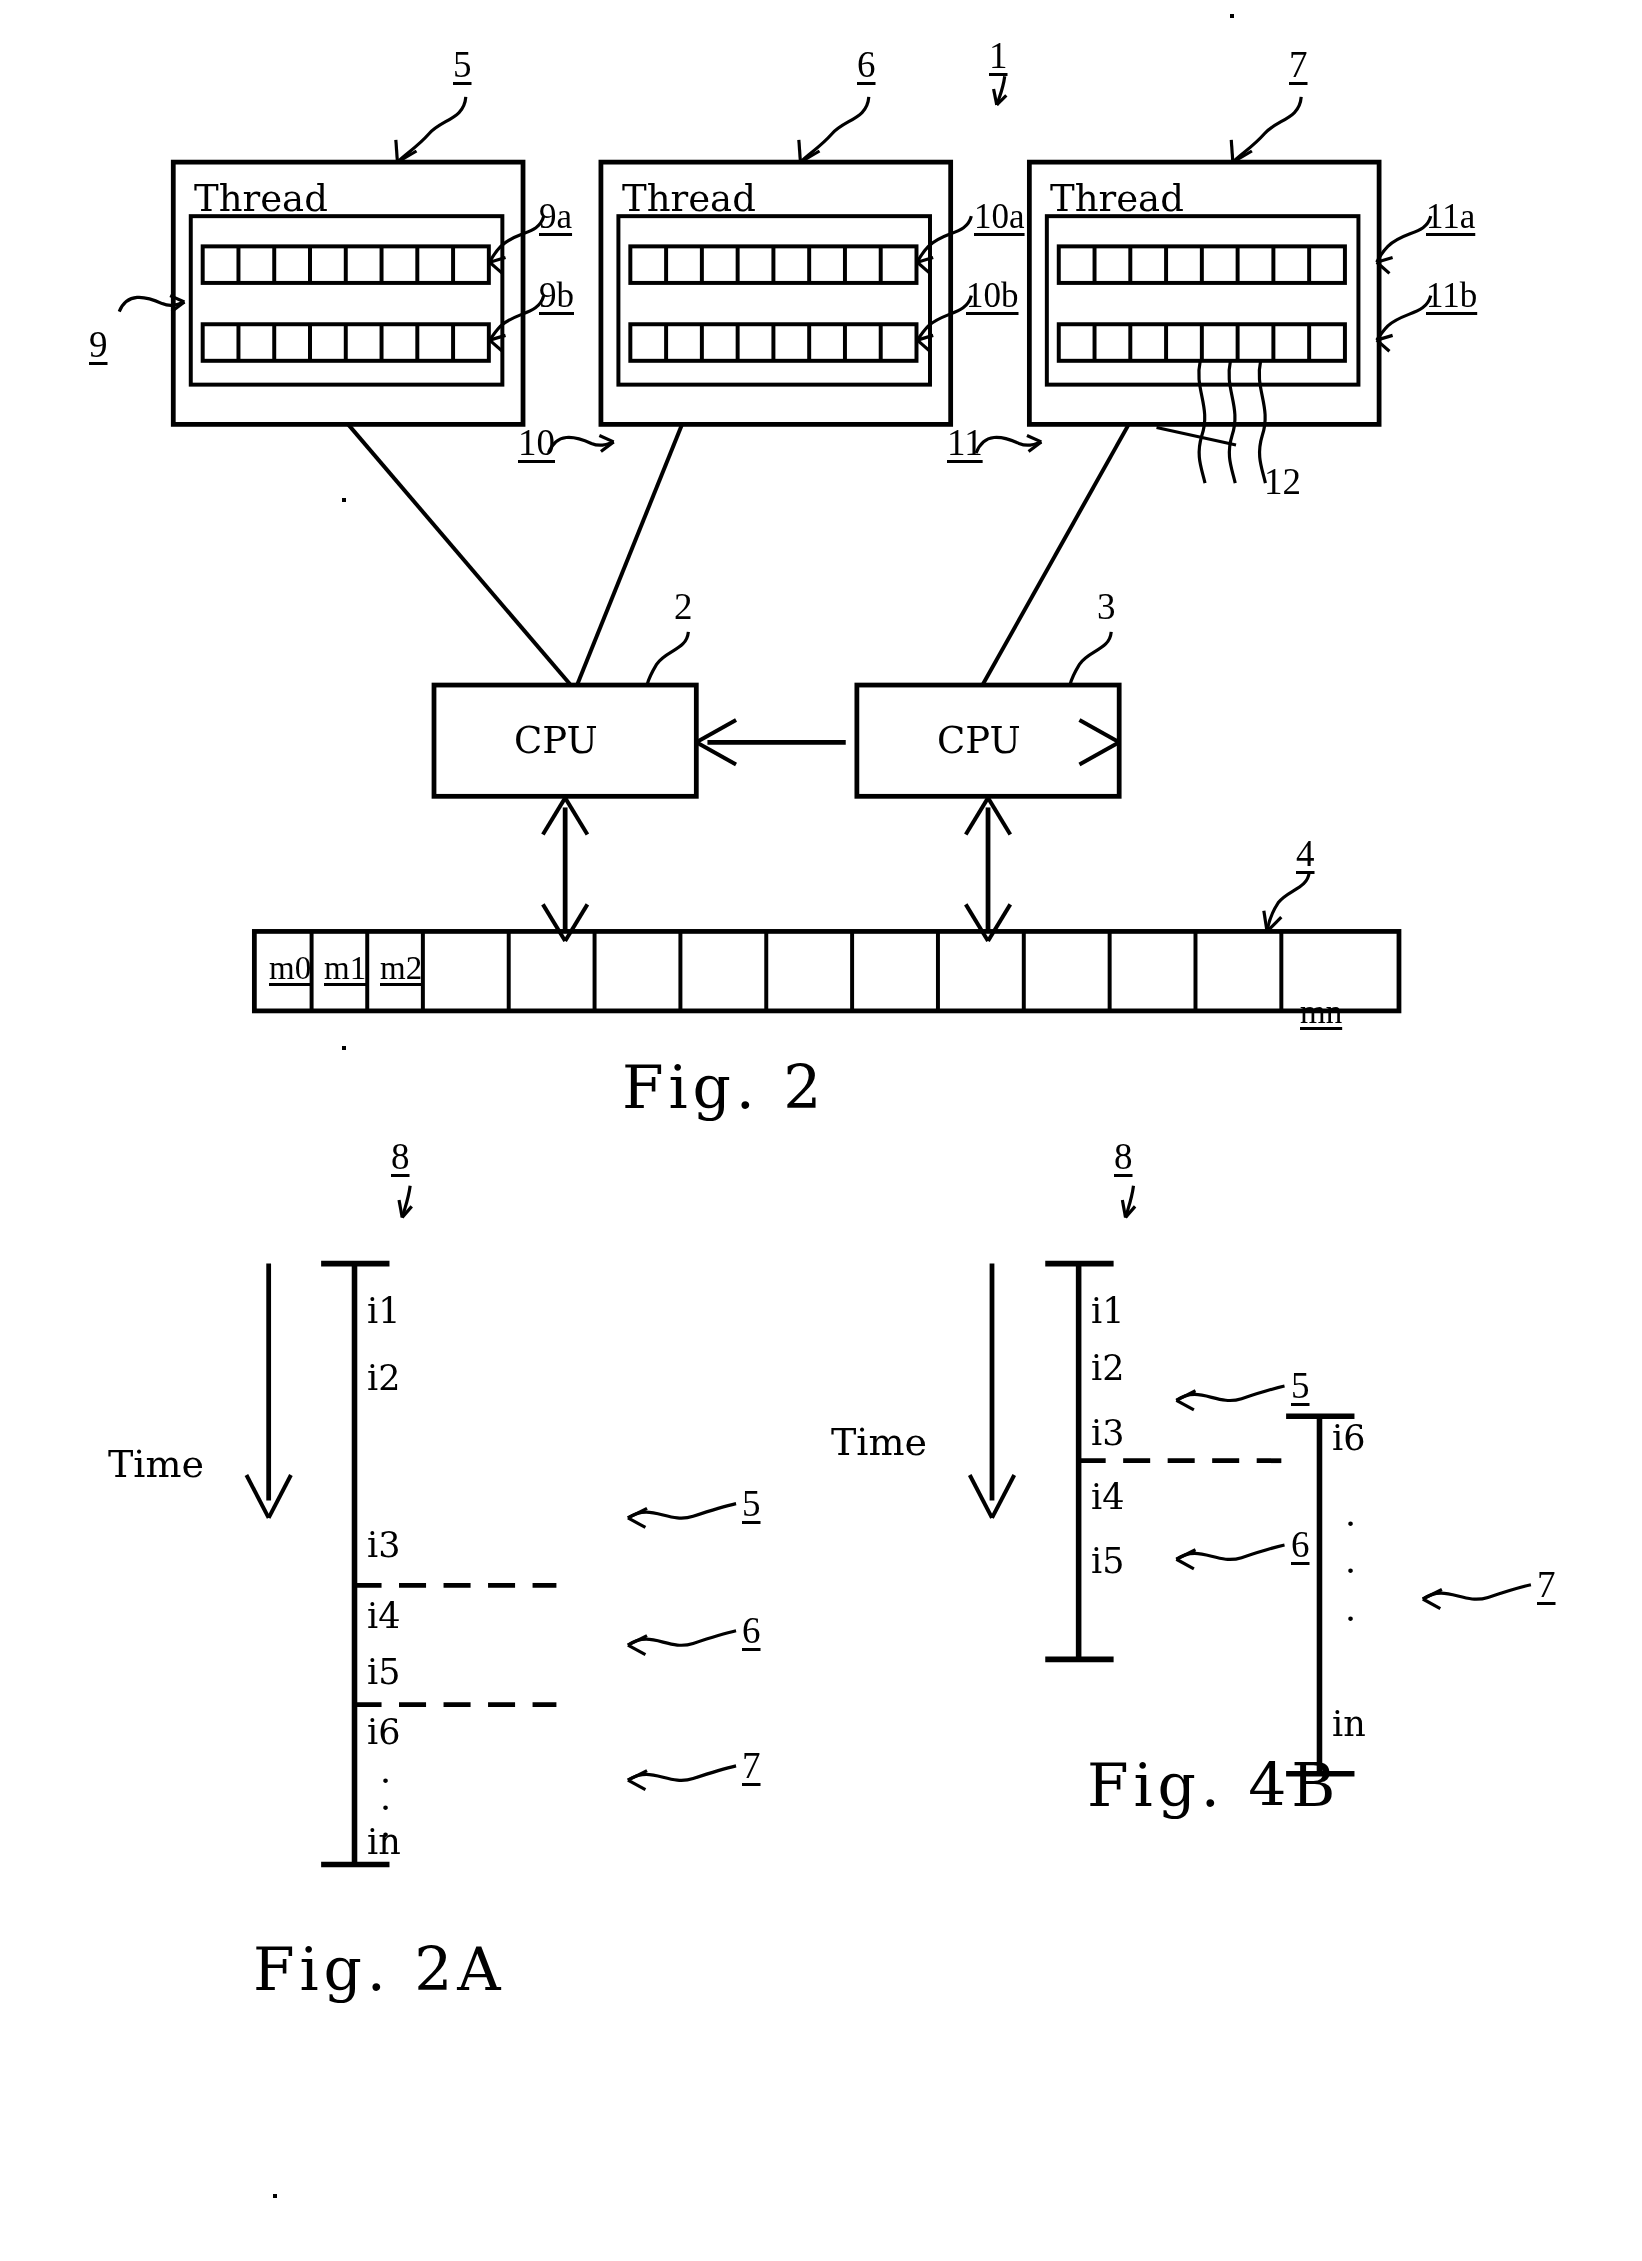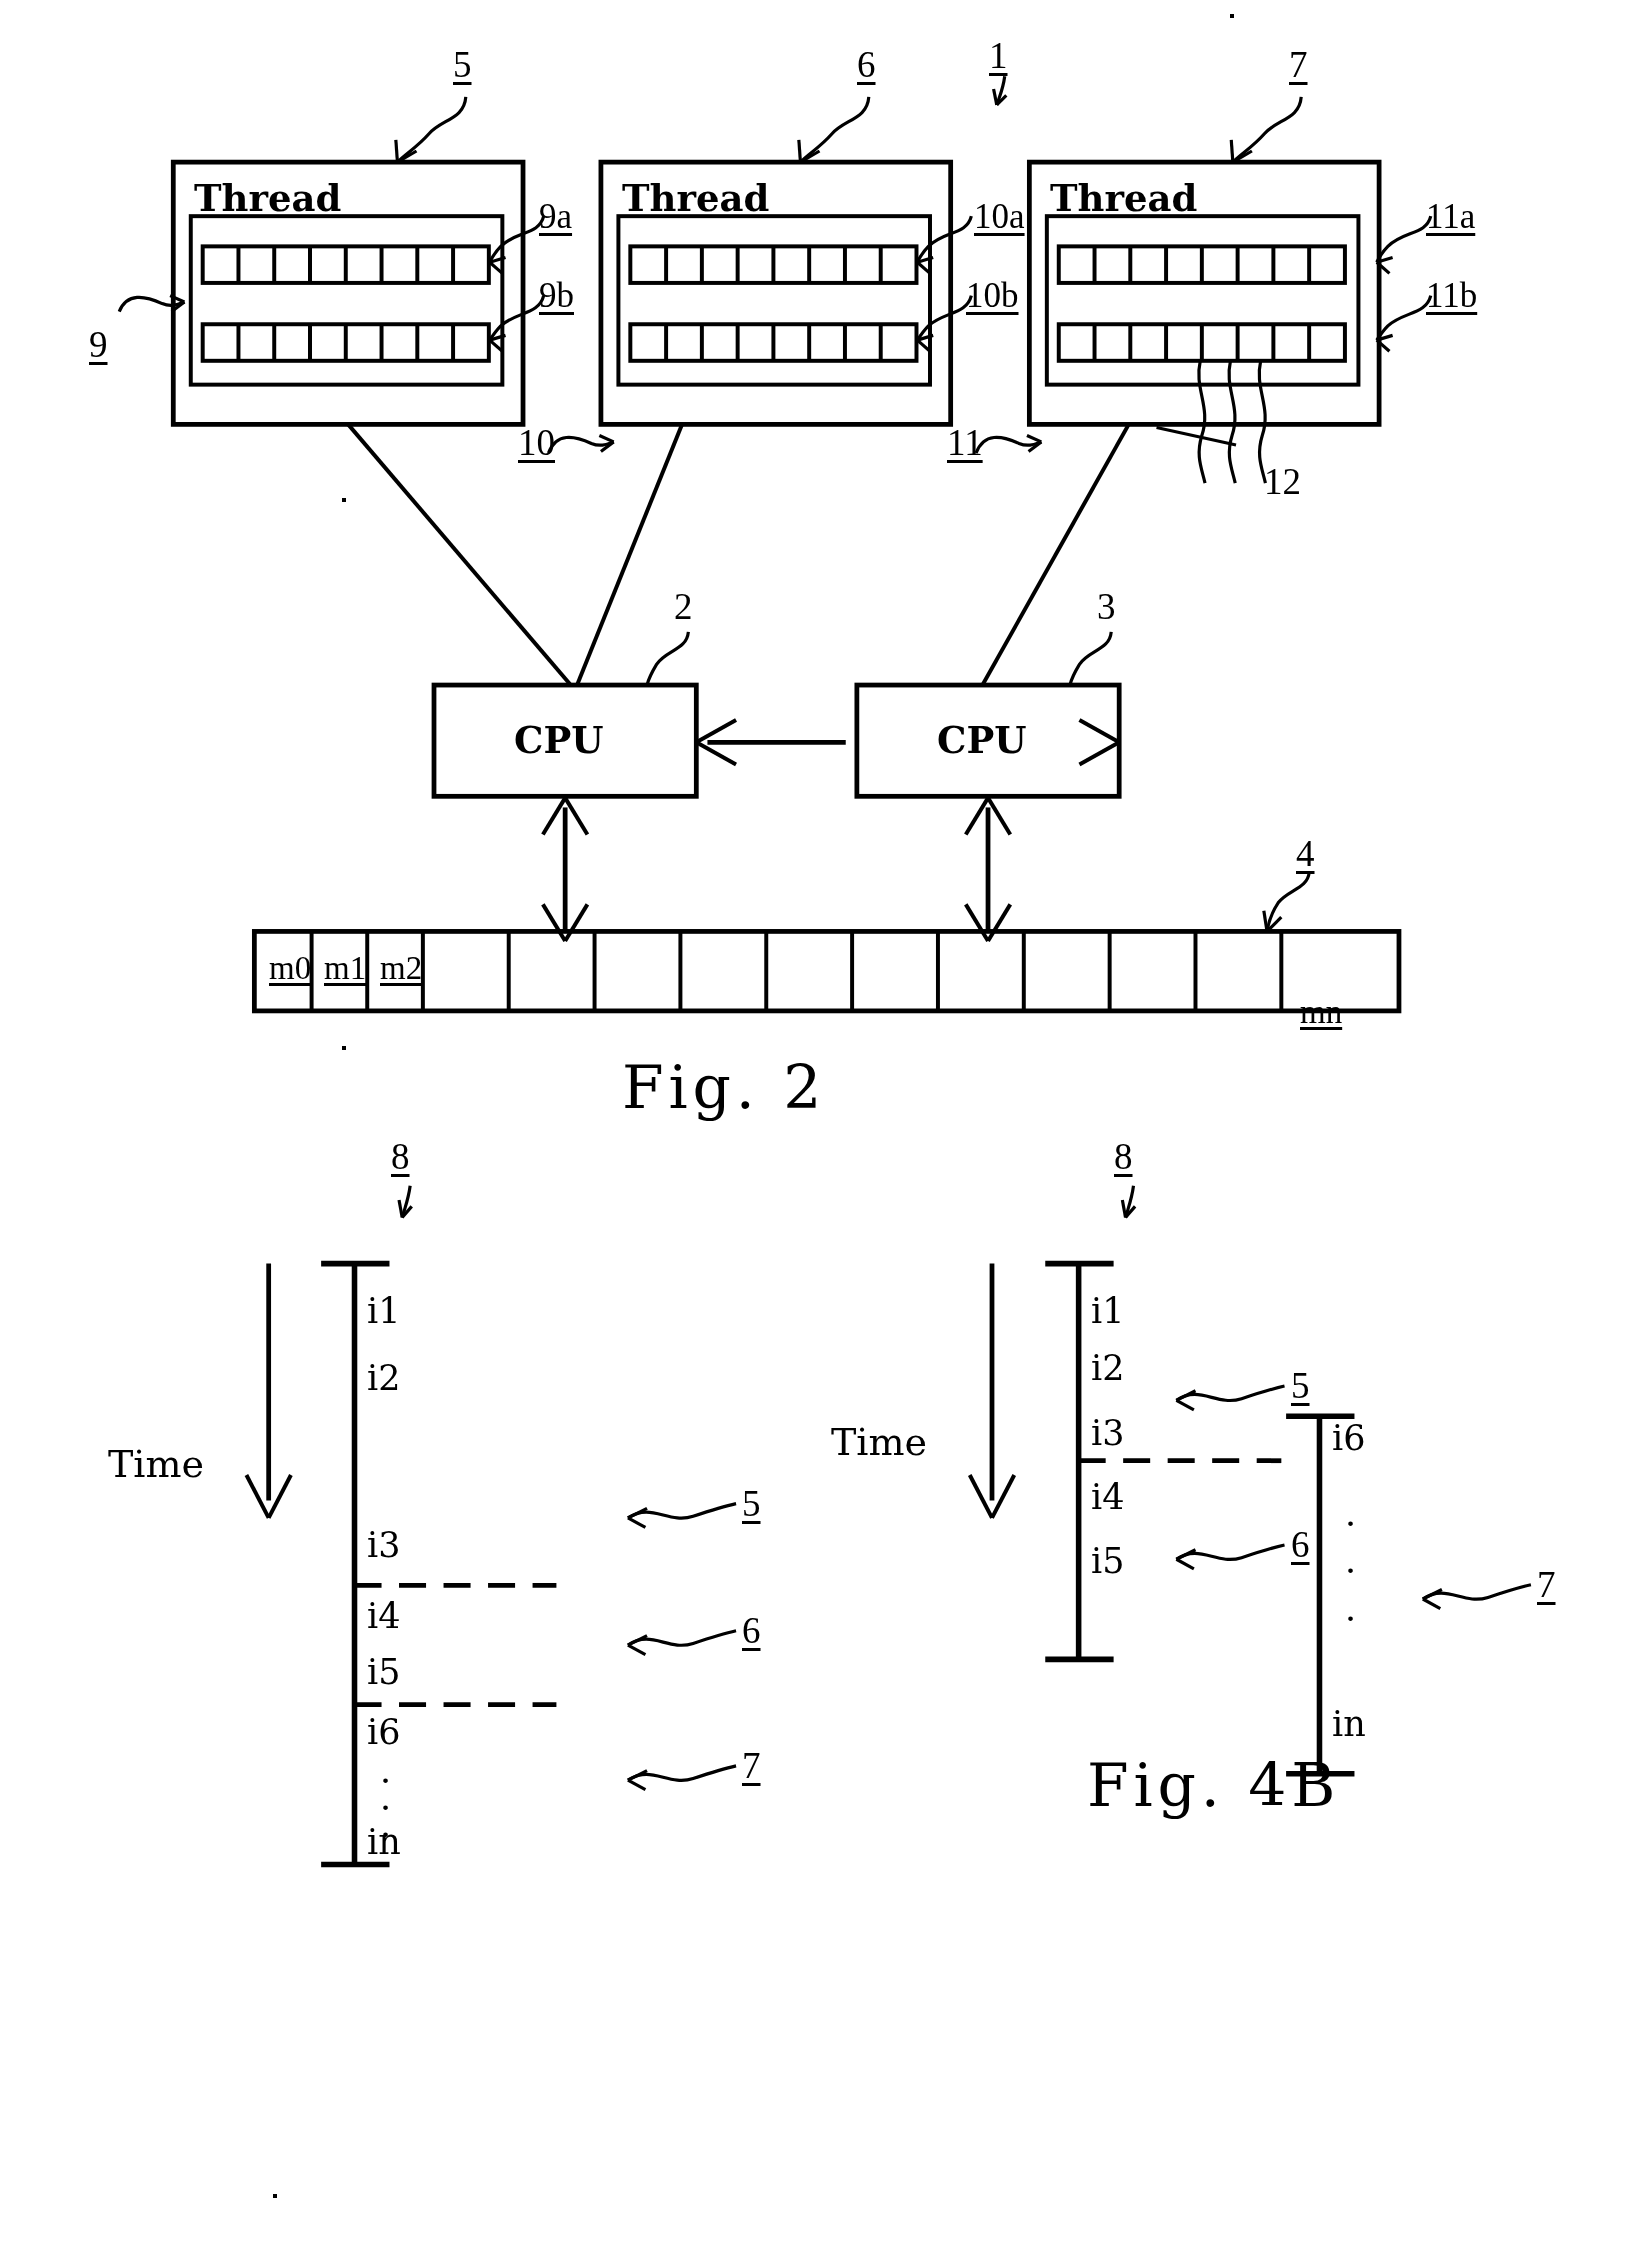--- a/index.html
+++ b/index.html
@@ -41,21 +41,20 @@
     text-underline-offset: 4.8px;
     letter-spacing: 0px;
   }
   .ref-sm {
     font-size: 35px;
   }
   
   .boxtext {
     font-family: "DejaVu Serif", "Liberation Serif", serif;
     font-size: 37px;
-    font-weight: bold;
   }
   .memtext {
     font-family: "Liberation Serif", "DejaVu Serif", serif;
     font-size: 33px;
     text-decoration: underline;
     text-underline-offset: 4px;
   }
   .figcap {
     font-family: "DejaVu Serif", "Liberation Serif", serif;
     font-size: 60px;
@@ -451,20 +450,21 @@
   <div class="lbl insn" style="left:367px; top:1825px;">in</div>
 
   <div class="lbl dotcol" style="left:380px; top:1758px;">·</div>
   <div class="lbl dotcol" style="left:380px; top:1785px;">·</div>
   <div class="lbl dotcol" style="left:380px; top:1812px;">·</div>
 
   <div class="lbl ref" style="left:742px; top:1485px;">5</div>
   <div class="lbl ref" style="left:742px; top:1612px;">6</div>
   <div class="lbl ref" style="left:742px; top:1747px;">7</div>
 
+  <div class="lbl figcap" style="left:253px; top:1939px;">Fig. 2A</div>
 
   <div class="lbl ref" style="left:1114px; top:1138px;">8</div>
 
   <div class="lbl timelbl" style="left:831px; top:1423px;">Time</div>
 
   <div class="lbl insn" style="left:1091px; top:1294px;">i1</div>
   <div class="lbl insn" style="left:1091px; top:1351px;">i2</div>
   <div class="lbl insn" style="left:1091px; top:1416px;">i3</div>
   <div class="lbl insn" style="left:1091px; top:1480px;">i4</div>
   <div class="lbl insn" style="left:1091px; top:1544px;">i5</div>

